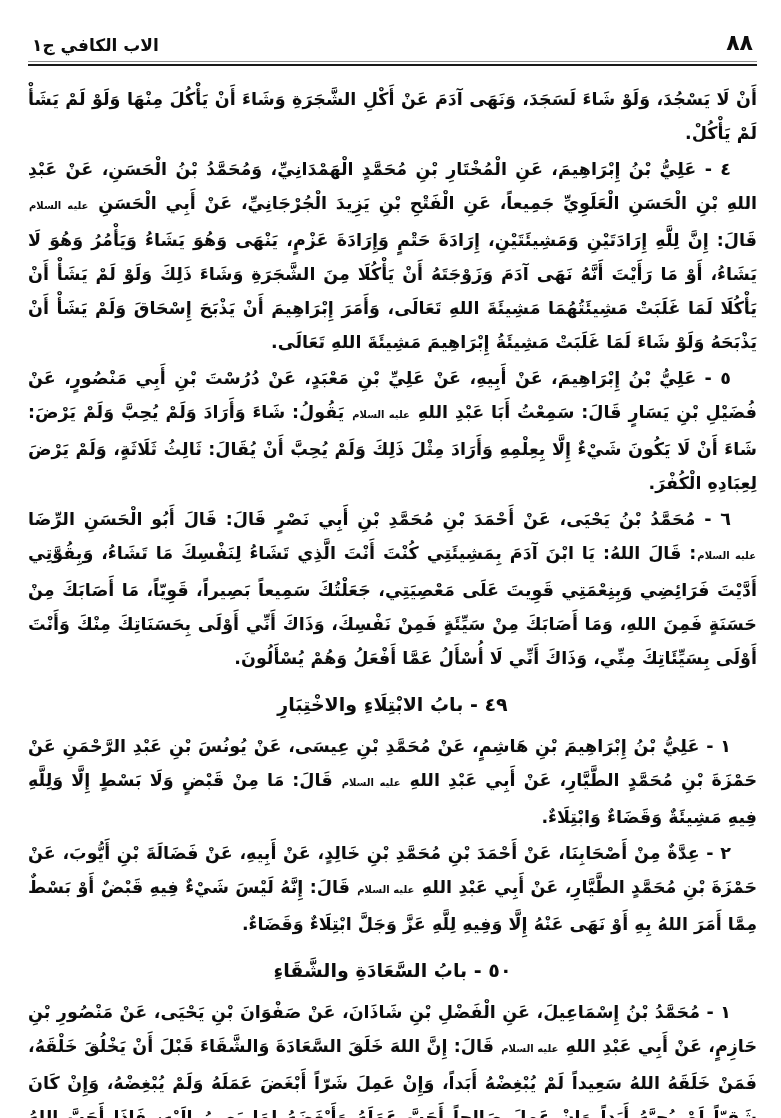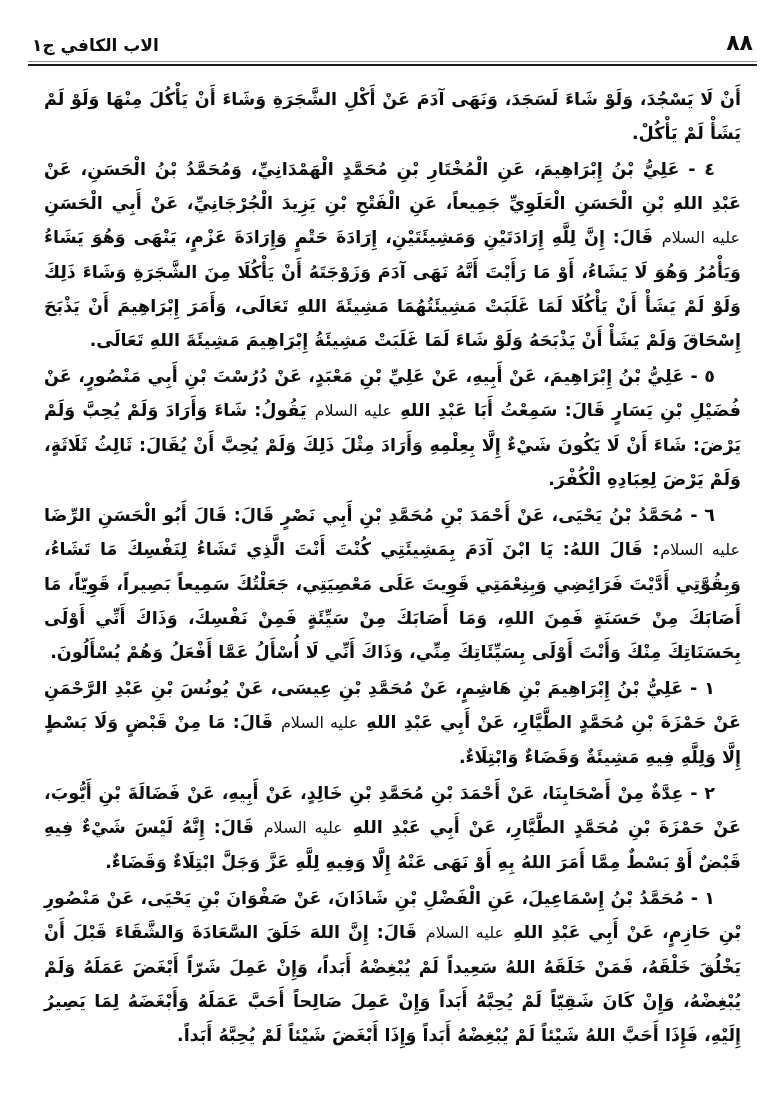--- a/index.html
+++ b/index.html
@@ -31,47 +31,49 @@
     border-top: 1px solid #8f8f8f;
     border-bottom: 2px solid #1a1a1a;
   }
   .content {
     margin-top: 16px;
     font-size: 17.5px;
     line-height: 34px;
     font-weight: 700;
     text-align: justify;
   }
-  .content p.body { margin: 2px 16px; }
+  .content p.body { margin: 2px 0; }
   .content p.body.indent { text-indent: 26px; }
   .content h2.heading {
     text-align: center;
     text-indent: 0;
     font-size: 19px;
     font-weight: 700;
     margin: 12px 0 8px 0;
   }
   .honorific {
-    font-size: 16px;
-    font-weight: 400;
+    font-size: 10px;
+    font-weight: 700;
     white-space: nowrap;
     padding: 0 1px;
   }
 </style>
 </head>
 <body>
 
 <div class="page">
   <div class="header">
     <span class="page-num">٨٨</span>
     <span class="book-title">الاب الكافي ج١</span>
   </div>
   <div class="rule"></div>
   <div class="content" id="content">
       <p class="body">أَنْ لَا يَسْجُدَ، وَلَوْ شَاءَ لَسَجَدَ، وَنَهَى آدَمَ عَنْ أَكْلِ الشَّجَرَةِ وَشَاءَ أَنْ يَأْكُلَ مِنْهَا وَلَوْ لَمْ يَشَأْ لَمْ يَأْكُلْ.</p>
       <p class="body indent">٤ - عَلِيُّ بْنُ إِبْرَاهِيمَ، عَنِ الْمُخْتَارِ بْنِ مُحَمَّدٍ الْهَمْدَانِيِّ، وَمُحَمَّدُ بْنُ الْحَسَنِ، عَنْ عَبْدِ اللهِ بْنِ الْحَسَنِ الْعَلَوِيِّ جَمِيعاً، عَنِ الْفَتْحِ بْنِ يَزِيدَ الْجُرْجَانِيِّ، عَنْ أَبِي الْحَسَنِ <span class="honorific">عليه السلام</span> قَالَ: إِنَّ لِلَّهِ إِرَادَتَيْنِ وَمَشِيئَتَيْنِ، إِرَادَةَ حَتْمٍ وَإِرَادَةَ عَزْمٍ، يَنْهَى وَهُوَ يَشَاءُ وَيَأْمُرُ وَهُوَ لَا يَشَاءُ، أَوْ مَا رَأَيْتَ أَنَّهُ نَهَى آدَمَ وَزَوْجَتَهُ أَنْ يَأْكُلَا مِنَ الشَّجَرَةِ وَشَاءَ ذَلِكَ وَلَوْ لَمْ يَشَأْ أَنْ يَأْكُلَا لَمَا غَلَبَتْ مَشِيئَتُهُمَا مَشِيئَةَ اللهِ تَعَالَى، وَأَمَرَ إِبْرَاهِيمَ أَنْ يَذْبَحَ إِسْحَاقَ وَلَمْ يَشَأْ أَنْ يَذْبَحَهُ وَلَوْ شَاءَ لَمَا غَلَبَتْ مَشِيئَةُ إِبْرَاهِيمَ مَشِيئَةَ اللهِ تَعَالَى.</p>
       <p class="body indent">٥ - عَلِيُّ بْنُ إِبْرَاهِيمَ، عَنْ أَبِيهِ، عَنْ عَلِيِّ بْنِ مَعْبَدٍ، عَنْ دُرُسْتَ بْنِ أَبِي مَنْصُورٍ، عَنْ فُضَيْلِ بْنِ يَسَارٍ قَالَ: سَمِعْتُ أَبَا عَبْدِ اللهِ <span class="honorific">عليه السلام</span> يَقُولُ: شَاءَ وَأَرَادَ وَلَمْ يُحِبَّ وَلَمْ يَرْضَ: شَاءَ أَنْ لَا يَكُونَ شَيْءٌ إِلَّا بِعِلْمِهِ وَأَرَادَ مِثْلَ ذَلِكَ وَلَمْ يُحِبَّ أَنْ يُقَالَ: ثَالِثُ ثَلَاثَةٍ، وَلَمْ يَرْضَ لِعِبَادِهِ الْكُفْرَ.</p>
       <p class="body indent">٦ - مُحَمَّدُ بْنُ يَحْيَى، عَنْ أَحْمَدَ بْنِ مُحَمَّدِ بْنِ أَبِي نَصْرٍ قَالَ: قَالَ أَبُو الْحَسَنِ الرِّضَا <span class="honorific">عليه السلام</span>: قَالَ اللهُ: يَا ابْنَ آدَمَ بِمَشِيئَتِي كُنْتَ أَنْتَ الَّذِي تَشَاءُ لِنَفْسِكَ مَا تَشَاءُ، وَبِقُوَّتِي أَدَّيْتَ فَرَائِضِي وَبِنِعْمَتِي قَوِيتَ عَلَى مَعْصِيَتِي، جَعَلْتُكَ سَمِيعاً بَصِيراً، قَوِيّاً، مَا أَصَابَكَ مِنْ حَسَنَةٍ فَمِنَ اللهِ، وَمَا أَصَابَكَ مِنْ سَيِّئَةٍ فَمِنْ نَفْسِكَ، وَذَاكَ أَنِّي أَوْلَى بِحَسَنَاتِكَ مِنْكَ وَأَنْتَ أَوْلَى بِسَيِّئَاتِكَ مِنِّي، وَذَاكَ أَنِّي لَا أُسْأَلُ عَمَّا أَفْعَلُ وَهُمْ يُسْأَلُونَ.</p>
+      <h2 class="heading">٤٩ - بابُ الابْتِلَاءِ والاخْتِبَارِ</h2>
       <p class="body indent">١ - عَلِيُّ بْنُ إِبْرَاهِيمَ بْنِ هَاشِمٍ، عَنْ مُحَمَّدِ بْنِ عِيسَى، عَنْ يُونُسَ بْنِ عَبْدِ الرَّحْمَنِ عَنْ حَمْزَةَ بْنِ مُحَمَّدٍ الطَّيَّارِ، عَنْ أَبِي عَبْدِ اللهِ <span class="honorific">عليه السلام</span> قَالَ: مَا مِنْ قَبْضٍ وَلَا بَسْطٍ إِلَّا وَلِلَّهِ فِيهِ مَشِيئَةٌ وَقَضَاءٌ وَابْتِلَاءٌ.</p>
       <p class="body indent">٢ - عِدَّةٌ مِنْ أَصْحَابِنَا، عَنْ أَحْمَدَ بْنِ مُحَمَّدِ بْنِ خَالِدٍ، عَنْ أَبِيهِ، عَنْ فَضَالَةَ بْنِ أَيُّوبَ، عَنْ حَمْزَةَ بْنِ مُحَمَّدٍ الطَّيَّارِ، عَنْ أَبِي عَبْدِ اللهِ <span class="honorific">عليه السلام</span> قَالَ: إِنَّهُ لَيْسَ شَيْءٌ فِيهِ قَبْضٌ أَوْ بَسْطٌ مِمَّا أَمَرَ اللهُ بِهِ أَوْ نَهَى عَنْهُ إِلَّا وَفِيهِ لِلَّهِ عَزَّ وَجَلَّ ابْتِلَاءٌ وَقَضَاءٌ.</p>
+      <h2 class="heading">٥٠ - بابُ السَّعَادَةِ والشَّقَاءِ</h2>
       <p class="body indent">١ - مُحَمَّدُ بْنُ إِسْمَاعِيلَ، عَنِ الْفَضْلِ بْنِ شَاذَانَ، عَنْ صَفْوَانَ بْنِ يَحْيَى، عَنْ مَنْصُورِ بْنِ حَازِمٍ، عَنْ أَبِي عَبْدِ اللهِ <span class="honorific">عليه السلام</span> قَالَ: إِنَّ اللهَ خَلَقَ السَّعَادَةَ وَالشَّقَاءَ قَبْلَ أَنْ يَخْلُقَ خَلْقَهُ، فَمَنْ خَلَقَهُ اللهُ سَعِيداً لَمْ يُبْغِضْهُ أَبَداً، وَإِنْ عَمِلَ شَرّاً أَبْغَضَ عَمَلَهُ وَلَمْ يُبْغِضْهُ، وَإِنْ كَانَ شَقِيّاً لَمْ يُحِبَّهُ أَبَداً وَإِنْ عَمِلَ صَالِحاً أَحَبَّ عَمَلَهُ وَأَبْغَضَهُ لِمَا يَصِيرُ إِلَيْهِ، فَإِذَا أَحَبَّ اللهُ شَيْئاً لَمْ يُبْغِضْهُ أَبَداً وَإِذَا أَبْغَضَ شَيْئاً لَمْ يُحِبَّهُ أَبَداً.</p>
     </div>
 </div>
 
 </body></html>

